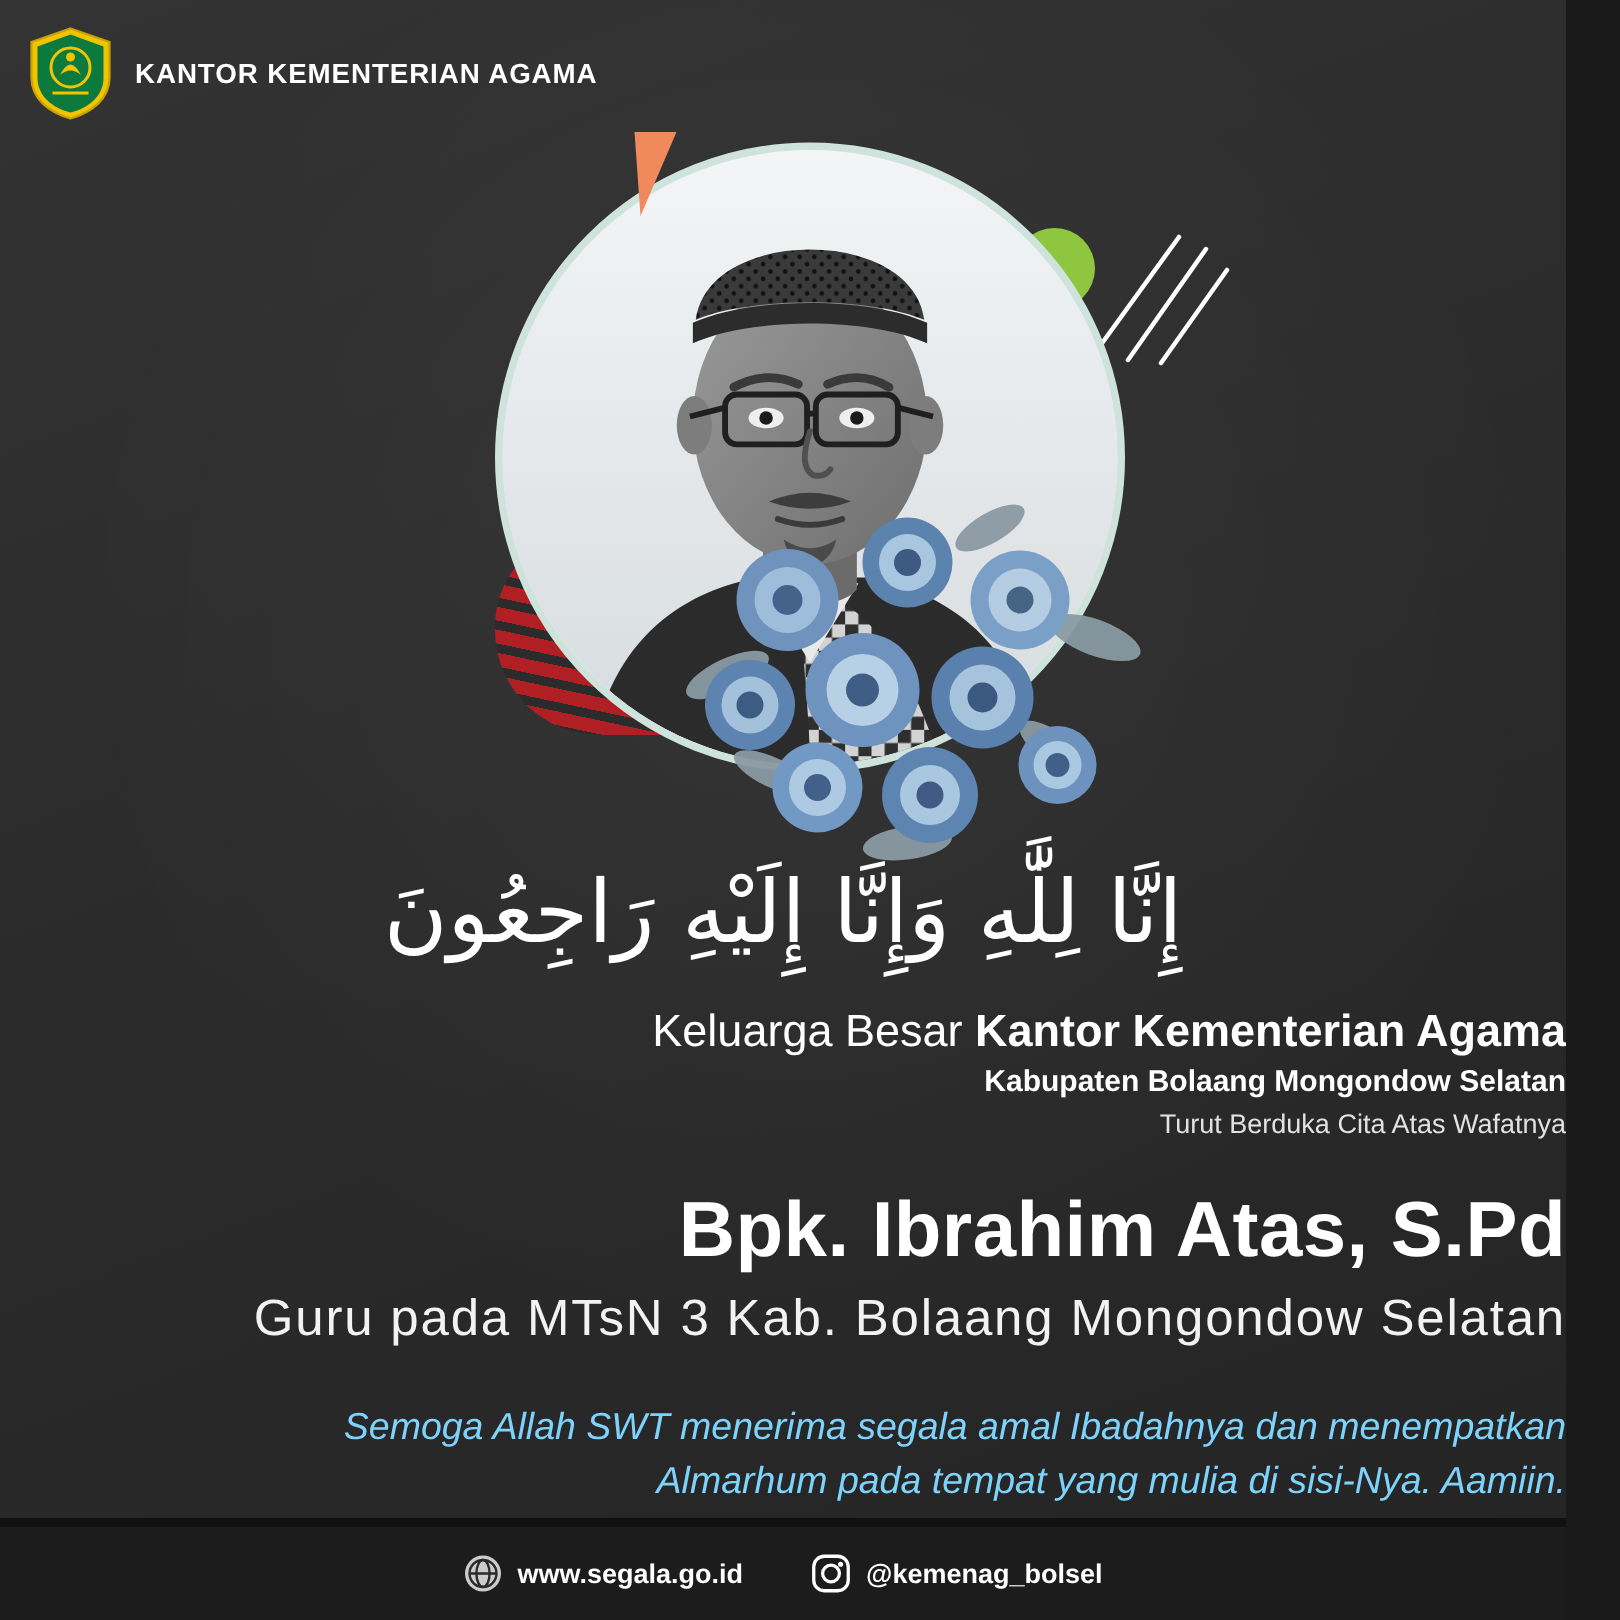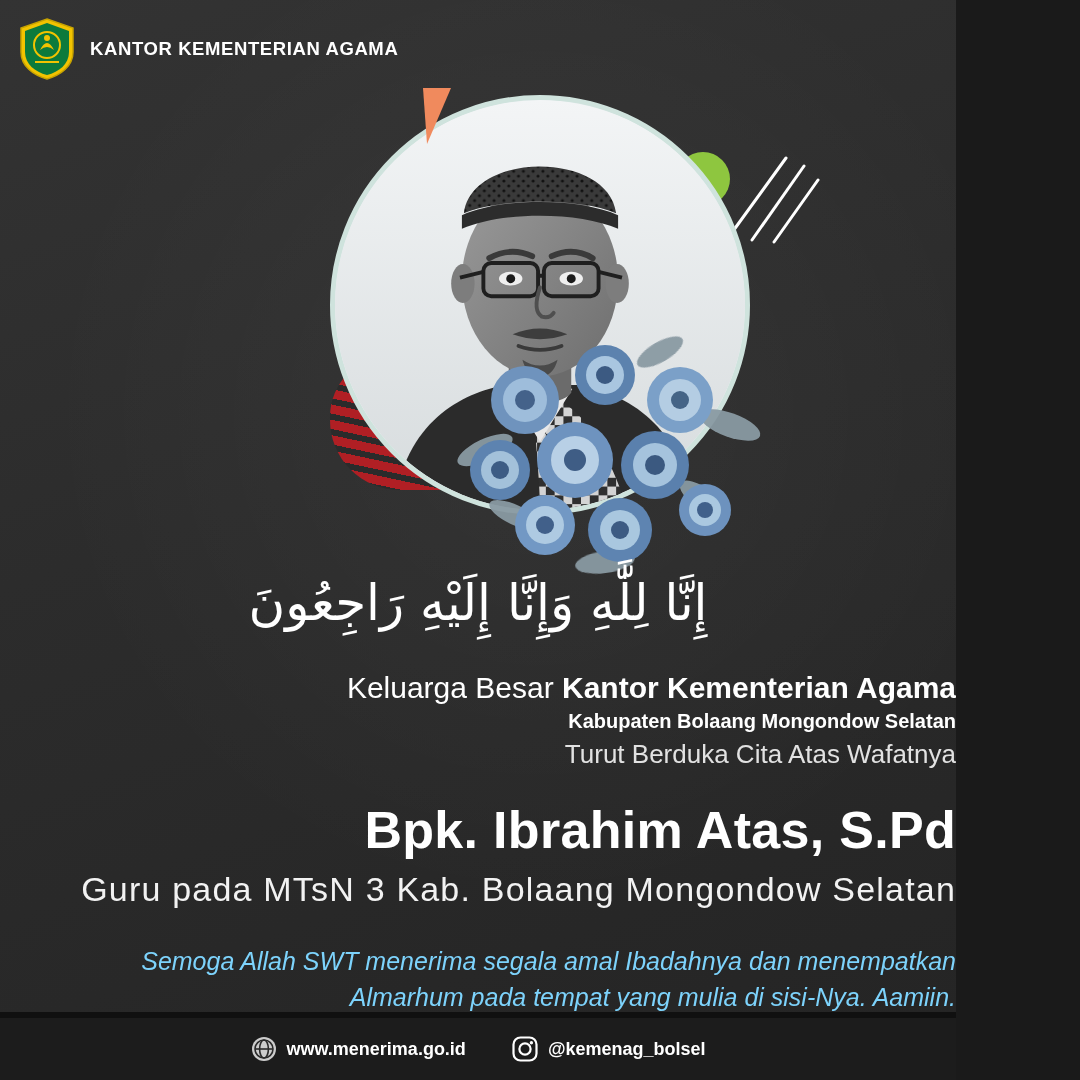--- a/index.html
+++ b/index.html
@@ -5,21 +5,21 @@
   html, body {
     margin: 0;
     padding: 0;
     background: #1a1a1a;
   }
   body {
     font-family: "Liberation Sans", sans-serif;
   }
   #poster {
     position: relative;
-    width: 956px;
+    width: 1044px;
     height: 1080px;
     background: #2a2a2a;
     overflow: hidden;
     text-decoration: underline;
   }
   
   .bg-panel {
     position: absolute;
     left: 0; top: 0;
     width: 1080px; height: 1080px;
@@ -133,21 +133,21 @@
   
   .calligraphy {
     position: absolute;
     left: 0; right: 0;
     top: 572px;
     text-align: center;
     z-index: 10;
   }
   .calligraphy-text {
     color: #ffffff;
-    font-size: 50px;
+    font-size: 58px;
     font-family: "DejaVu Sans", sans-serif;
     direction: rtl;
     line-height: 1.25;
     letter-spacing: 1px;
   }
 
   
   .main-text {
     position: absolute;
     left: 0; right: 0;
@@ -161,21 +161,21 @@
     line-height: 1.32;
     font-weight: normal;
   }
   .line-1 b { font-weight: bold; }
   .line-2 {
     font-size: 20px;
     font-weight: bold;
     line-height: 1.36;
   }
   .line-3 {
-    font-size: 26px;
+    font-size: 18px;
     color: #e2e2e2;
     margin-top: 4px;
   }
   .name {
     font-size: 52px;
     font-weight: bold;
     margin-top: 30px;
     letter-spacing: 0.3px;
   }
   .role {
@@ -420,21 +420,21 @@
   <div class="footer-strip"></div>
   <div class="footer">
 
     <div class="footer-item">
       <svg class="footer-icon" viewBox="0 0 26 26">
         <circle cx="13" cy="13" r="12" fill="#cccccc"></circle>
         <circle cx="13" cy="13" r="9" fill="none" stroke="#2a2a2a" stroke-width="1.6"></circle>
         <ellipse cx="13" cy="13" rx="4.4" ry="9" fill="none" stroke="#2a2a2a" stroke-width="1.6"></ellipse>
         <line x1="4" y1="13" x2="22" y2="13" stroke="#2a2a2a" stroke-width="1.6"></line>
       </svg>
-      <span>www.menerima.go.id</span>
+      <span>www.segala.go.id</span>
     </div>
 
 
     <div class="footer-item">
       <svg class="footer-icon" viewBox="0 0 26 26">
         <rect x="1.5" y="1.5" width="23" height="23" rx="7" fill="none" stroke="#ffffff" stroke-width="2.2"></rect>
         <circle cx="13" cy="13" r="5.6" fill="none" stroke="#ffffff" stroke-width="2.2"></circle>
         <circle cx="19.4" cy="6.8" r="1.7" fill="#ffffff"></circle>
       </svg>
       <span>@kemenag_bolsel</span>

